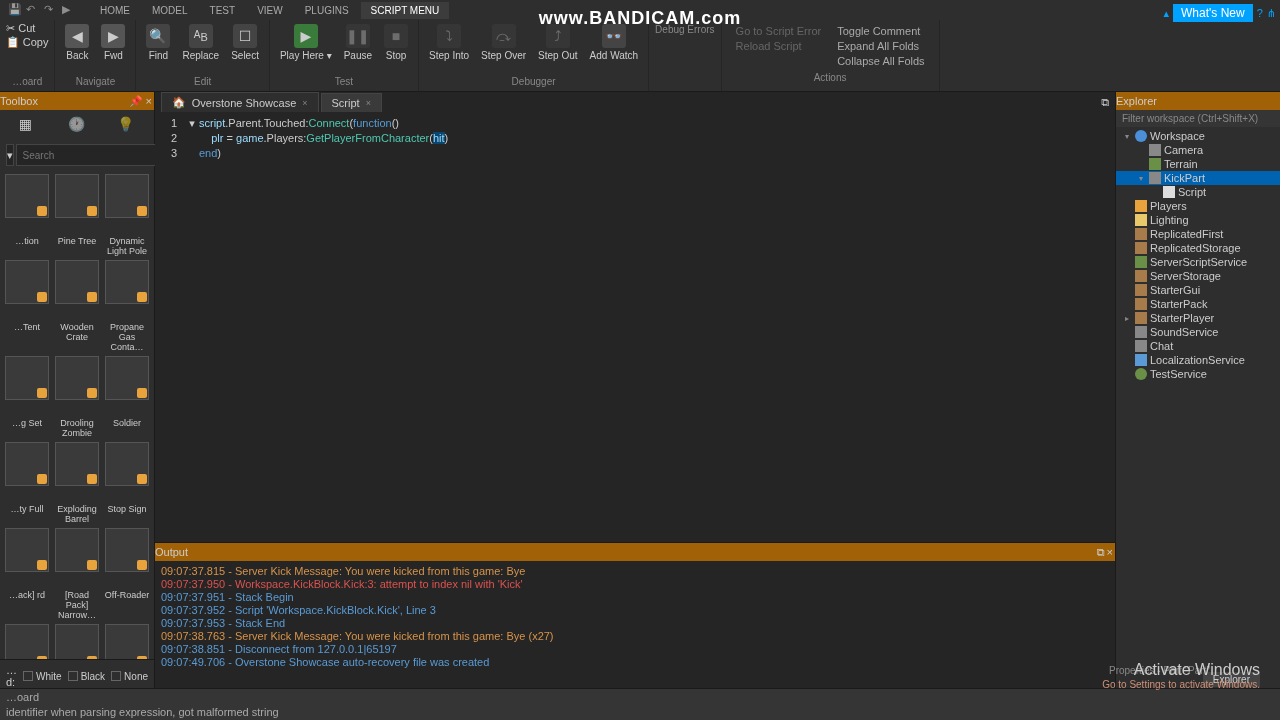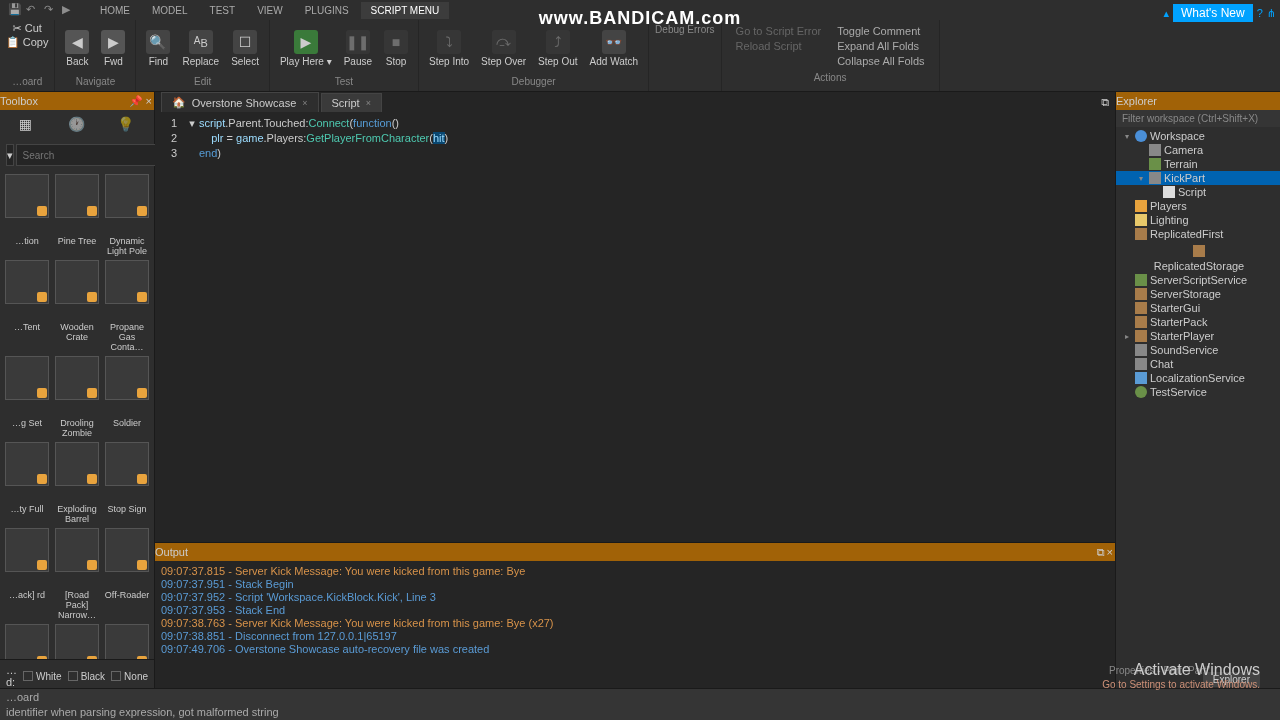--- a/index.html
+++ b/index.html
@@ -7,21 +7,21 @@
 .menubar{height:20px;background:#2e2e2e;display:flex;align-items:center;padding-left:2px}
 .qat{display:flex;gap:4px;padding:0 6px}
 .qat-icon{width:14px;height:14px;opacity:.6}
 .menu-tabs{display:flex;gap:2px;margin-left:8px}
 .menu-tab{padding:3px 10px;font-size:10px;color:#aaa;cursor:pointer}
 .menu-tab.active{background:#3c3c3c;color:#fff}
 .topright{position:absolute;right:4px;top:4px;display:flex;gap:4px;align-items:center}
 .whatsnew{background:#00a2ff;color:#fff;padding:2px 8px;font-size:12px}
 .ribbon{height:72px;background:#2e2e2e;display:flex;border-bottom:1px solid #1a1a1a}
 .ribbon-group{display:flex;flex-direction:column;align-items:center;border-right:1px solid #252525;padding:2px 6px}
-.ribbon-group-items{display:flex;gap:4px;flex:1;align-items:center}
+.ribbon-group-items{display:flex;gap:4px;flex:1;align-items:flex-start}
 .ribbon-btn{display:flex;flex-direction:column;align-items:center;justify-content:flex-start;padding:2px 4px;cursor:pointer;min-width:30px}
 .ribbon-btn-icon{width:24px;height:24px;background:#444;border-radius:3px;margin-bottom:2px;display:flex;align-items:center;justify-content:center;font-size:14px}
 .ribbon-btn-label{font-size:10px;color:#ccc;text-align:center;line-height:11px}
 .ribbon-group-label{font-size:10px;color:#888;padding:2px 0}
 .ribbon-checklist{display:flex;flex-direction:column;gap:1px;padding:2px 4px;font-size:10px}
 .ribbon-check{display:flex;align-items:center;gap:4px;color:#aaa}
 .ribbon-check::before{content:"";width:8px;height:8px;border:1px solid #666;border-radius:50%;display:inline-block}
 .ribbon-link{color:#aaa;padding:1px 4px;cursor:pointer}
 .ribbon-link.dim{color:#666}
 .main{display:flex;height:calc(100% - 120px);position:relative}
@@ -338,20 +338,21 @@
       <div class="output-panel">
         <div class="panel-header">
             <span>Output</span>
             <span class="ctrls">
               <span>⧉</span>
               <span>×</span>
             </span>
           </div>
         <div class="output-body" id="outbody">
             <div class="out-line out-orange">09:07:37.815 - Server Kick Message: You were kicked from this game: Bye</div>
+            <div class="out-line out-red">09:07:37.950 - Workspace.KickBlock.Kick:3: attempt to index nil with 'Kick'</div>
             <div class="out-line out-blue">09:07:37.951 - Stack Begin</div>
             <div class="out-line out-blue">09:07:37.952 - Script 'Workspace.KickBlock.Kick', Line 3</div>
             <div class="out-line out-blue">09:07:37.953 - Stack End</div>
             <div class="out-line out-orange">09:07:38.763 - Server Kick Message: You were kicked from this game: Bye (x27)</div>
             <div class="out-line out-blue">09:07:38.851 - Disconnect from 127.0.0.1|65197</div>
             <div class="out-line out-blue">09:07:49.706 - Overstone Showcase auto-recovery file was created</div>
           </div>
       </div>
     </div>
   </div>
@@ -395,21 +396,21 @@
         <div class="tree-row" style="padding-left: 6px;">
           <span class="tree-arrow"></span>
           <span class="tree-icon i-lig"></span>
           <span>Lighting</span>
         </div>
         <div class="tree-row" style="padding-left: 6px;">
           <span class="tree-arrow"></span>
           <span class="tree-icon i-fold"></span>
           <span>ReplicatedFirst</span>
         </div>
-        <div class="tree-row" style="padding-left: 6px; flex-direction: column;">
+        <div class="tree-row" style="padding-left: 6px;">
           <span class="tree-arrow"></span>
           <span class="tree-icon i-fold"></span>
           <span>ReplicatedStorage</span>
         </div>
         <div class="tree-row" style="padding-left: 6px;">
           <span class="tree-arrow"></span>
           <span class="tree-icon i-ss"></span>
           <span>ServerScriptService</span>
         </div>
         <div class="tree-row" style="padding-left: 6px;">

